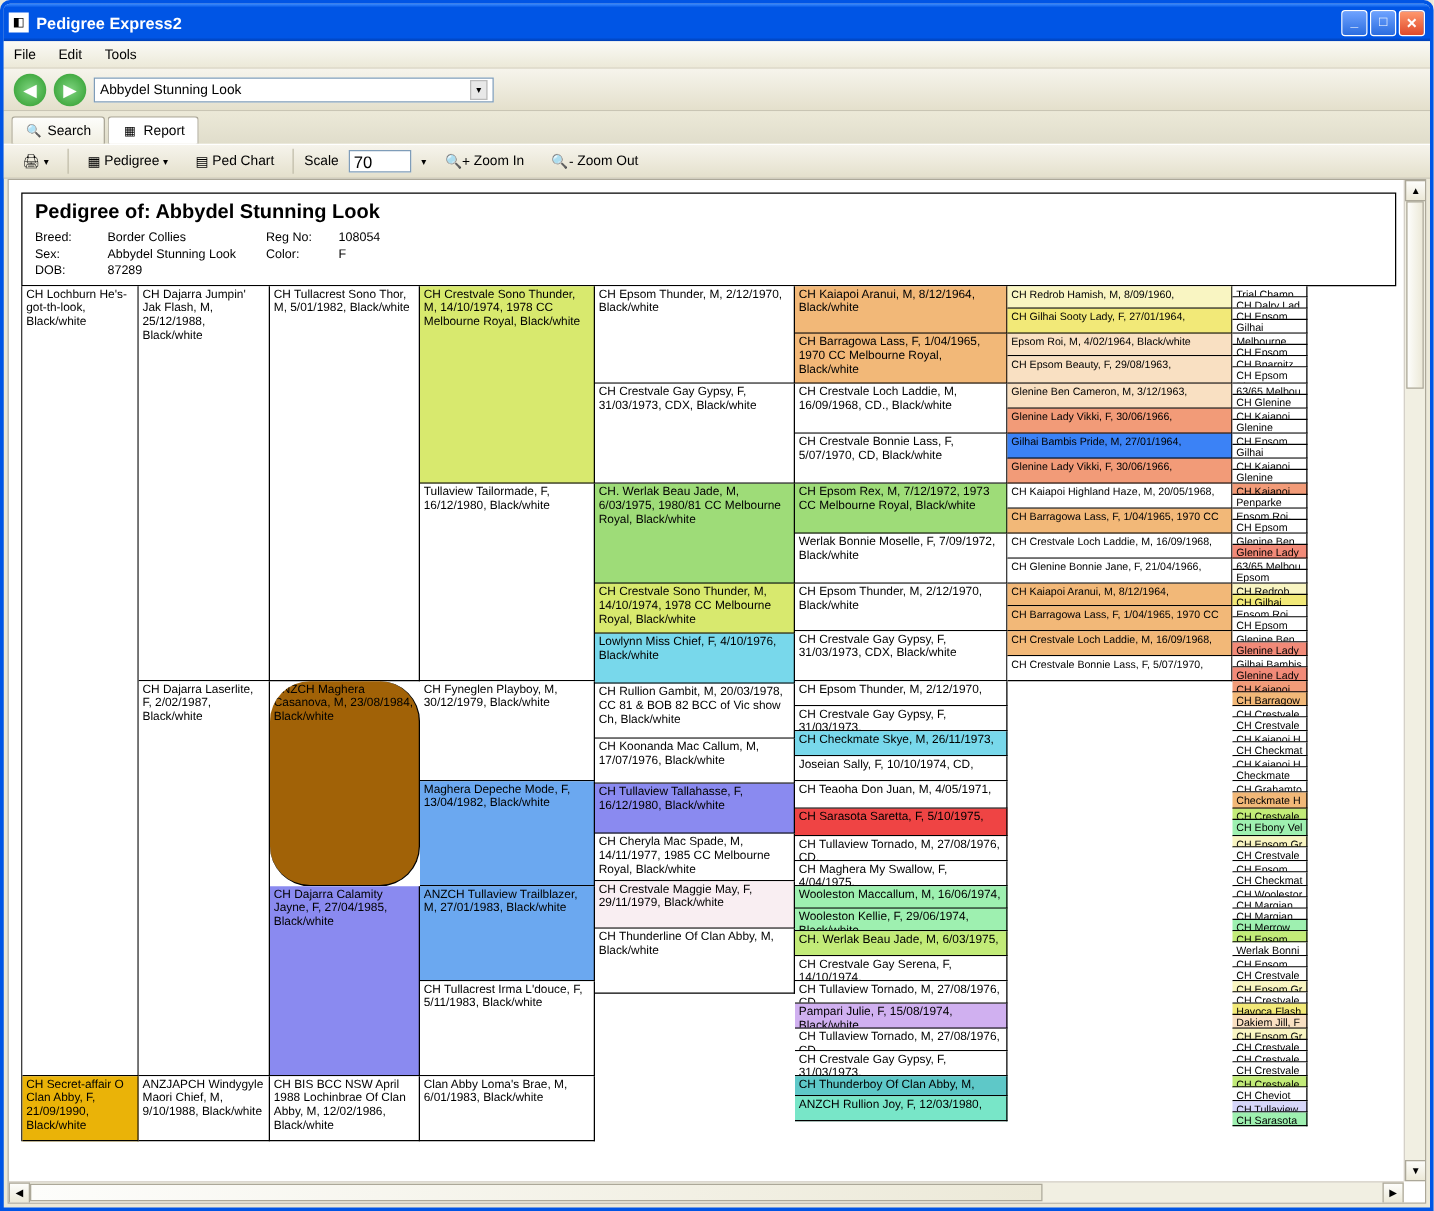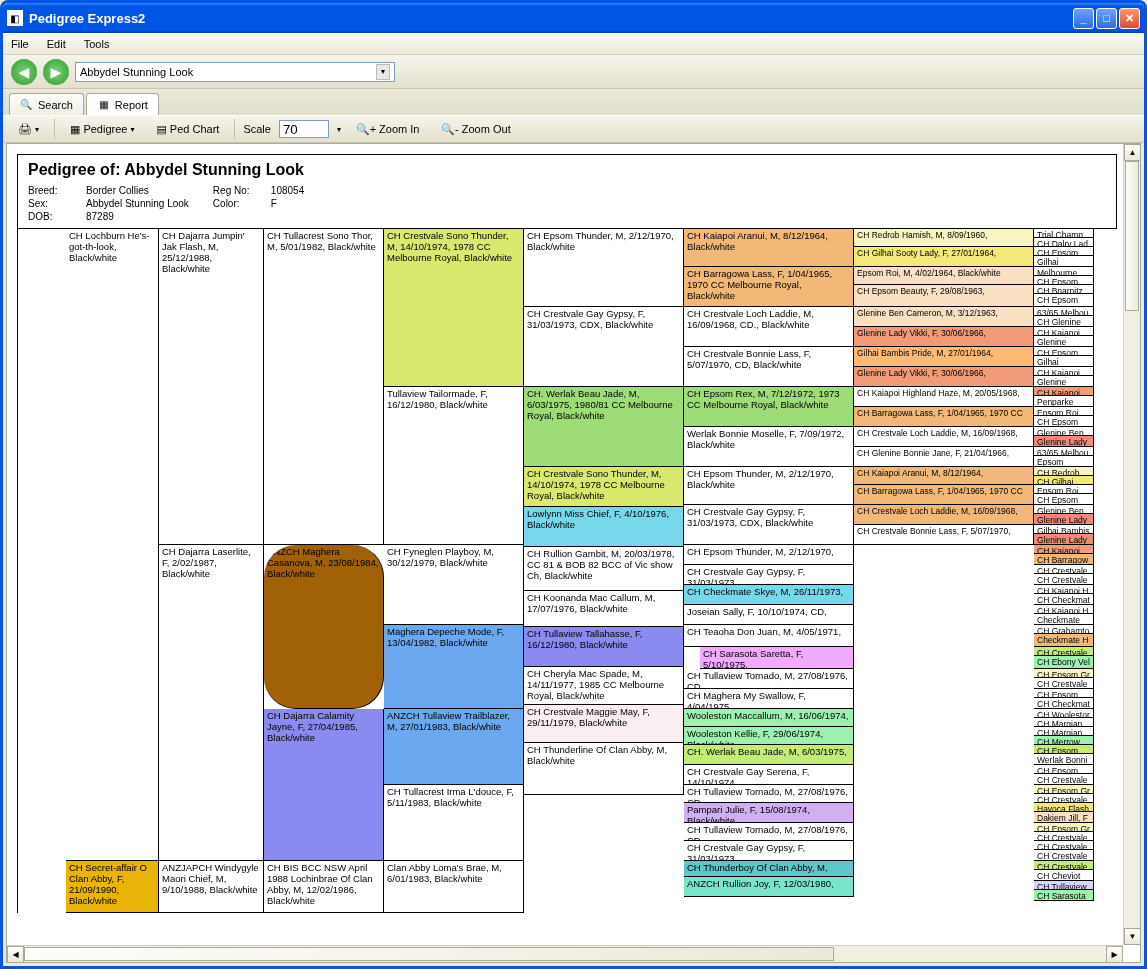--- a/index.html
+++ b/index.html
@@ -34,21 +34,21 @@
 .scroll-h { position: absolute; left: 0; right: 17px; bottom: 0; height: 17px; background: #f1efe2; border-top: 1px solid #d4d0c8; }
 .scroll-btn { width: 17px; height: 17px; background: linear-gradient(#fdfdfb,#ece9d8); border: 1px solid #aca899; display: flex; align-items: center; justify-content: center; font-size: 8px; position: absolute; }
 .scroll-thumb { position: absolute; background: linear-gradient(to right,#fdfdfb,#ece9d8); border: 1px solid #aca899; }
 .page { position: absolute; left: 10px; top: 10px; width: 1100px; background: #fff; }
 .ped-header { border: 1px solid #000; padding: 6px 10px; }
 .ped-title { font-size: 16px; font-weight: bold; margin-bottom: 6px; }
 .ped-meta { display: flex; gap: 24px; font-size: 10px; }
 .ped-meta-col { display: flex; flex-direction: column; gap: 2px; }
 .ped-meta-row { display: flex; gap: 8px; }
 .ped-meta-label { width: 50px; }
-.ped-grid { display: grid; grid-template-columns: 93px 105px 120px 140px 160px 170px 180px 60px; border-left: 1px solid #000; padding-left: 48px; }
+.ped-grid { display: grid; grid-template-columns: 93px 105px 120px 140px 160px 170px 180px 60px; border-left: 1px solid #000; }
 .cell { border-right: 1px solid #000; border-bottom: 1px solid #000; padding: 2px 3px; font-size: 9.5px; line-height: 1.15; overflow: hidden; }
 .small { font-size: 8.5px; line-height: 1.1; }
 </style>
 </head>
 <body>
 
 <div class="window">
   <div class="titlebar">
     <span class="titlebar-icon">◧</span>
     <span class="titlebar-text">Pedigree Express2</span>
@@ -190,42 +190,42 @@
             <div class="cell" style="height: 40px; background: rgb(255, 255, 255);">CH Crestvale Bonnie Lass, F, 5/07/1970, CD, Black/white</div>
             <div class="cell" style="height: 40px; background: rgb(158, 220, 120);">CH Epsom Rex, M, 7/12/1972, 1973 CC Melbourne Royal, Black/white</div>
             <div class="cell" style="height: 40px; background: rgb(255, 255, 255);">Werlak Bonnie Moselle, F, 7/09/1972, Black/white</div>
             <div class="cell" style="height: 38px; background: rgb(255, 255, 255);">CH Epsom Thunder, M, 2/12/1970, Black/white</div>
             <div class="cell" style="height: 40px; background: rgb(255, 255, 255);">CH Crestvale Gay Gypsy, F, 31/03/1973, CDX, Black/white</div>
             <div class="cell" style="height: 20px; background: rgb(255, 255, 255);">CH Epsom Thunder, M, 2/12/1970,</div>
             <div class="cell" style="height: 20px; background: rgb(255, 255, 255);">CH Crestvale Gay Gypsy, F, 31/03/1973,</div>
             <div class="cell" style="height: 20px; background: rgb(120, 216, 235);">CH Checkmate Skye, M, 26/11/1973,</div>
             <div class="cell" style="height: 20px; background: rgb(255, 255, 255);">Joseian Sally, F, 10/10/1974, CD,</div>
             <div class="cell" style="height: 22px; background: rgb(255, 255, 255);">CH Teaoha Don Juan, M, 4/05/1971,</div>
-            <div class="cell" style="height: 22px; background: #f0abfc; margin-left: 16px;">CH Sarasota Saretta, F, 5/10/1975,</div>
+            <div class="cell" style="height: 22px; background: #ef4444;">CH Sarasota Saretta, F, 5/10/1975,</div>
             <div class="cell" style="height: 20px; background: rgb(255, 255, 255);">CH Tullaview Tornado, M, 27/08/1976, CD,</div>
             <div class="cell" style="height: 20px; background: rgb(255, 255, 255);">CH Maghera My Swallow, F, 4/04/1975,</div>
             <div class="cell" style="height: 18px; background: rgb(158, 240, 176);">Wooleston Maccallum, M, 16/06/1974,</div>
             <div class="cell" style="height: 18px; background: rgb(158, 240, 176);">Wooleston Kellie, F, 29/06/1974, Black/white</div>
             <div class="cell" style="height: 20px; background: rgb(194, 235, 120);">CH. Werlak Beau Jade, M, 6/03/1975,</div>
             <div class="cell" style="height: 20px; background: rgb(255, 255, 255);">CH Crestvale Gay Serena, F, 14/10/1974,</div>
             <div class="cell" style="height: 18px; background: rgb(255, 255, 255);">CH Tullaview Tornado, M, 27/08/1976, CD,</div>
             <div class="cell" style="height: 20px; background: rgb(208, 176, 240);">Pampari Julie, F, 15/08/1974, Black/white</div>
             <div class="cell" style="height: 18px; background: rgb(255, 255, 255);">CH Tullaview Tornado, M, 27/08/1976, CD,</div>
             <div class="cell" style="height: 20px; background: rgb(255, 255, 255);">CH Crestvale Gay Gypsy, F, 31/03/1973,</div>
             <div class="cell" style="height: 16px; background: rgb(94, 200, 200);">CH Thunderboy Of Clan Abby, M,</div>
             <div class="cell" style="height: 20px; background: rgb(120, 230, 200);">ANZCH Rullion Joy, F, 12/03/1980,</div>
           </div>
           <div>
             <div class="cell small" style="height: 18px; background: rgb(249, 245, 194);">CH Redrob Hamish, M, 8/09/1960,</div>
             <div class="cell small" style="height: 20px; background: rgb(242, 233, 120);">CH Gilhai Sooty Lady, F, 27/01/1964,</div>
             <div class="cell small" style="height: 18px; background: rgb(249, 224, 194);">Epsom Roi, M, 4/02/1964, Black/white</div>
             <div class="cell small" style="height: 22px; background: rgb(249, 224, 194);">CH Epsom Beauty, F, 29/08/1963,</div>
             <div class="cell small" style="height: 20px; background: rgb(249, 224, 194);">Glenine Ben Cameron, M, 3/12/1963,</div>
             <div class="cell small" style="height: 20px; background: rgb(242, 155, 120);">Glenine Lady Vikki, F, 30/06/1966,</div>
-            <div class="cell small" style="height: 20px; background: #fdba74;">Gilhai Bambis Pride, M, 27/01/1964,</div>
+            <div class="cell small" style="height: 20px; background: #3b82f6;">Gilhai Bambis Pride, M, 27/01/1964,</div>
             <div class="cell small" style="height: 20px; background: rgb(242, 155, 120);">Glenine Lady Vikki, F, 30/06/1966,</div>
             <div class="cell small" style="height: 20px; background: rgb(255, 255, 255);">CH Kaiapoi Highland Haze, M, 20/05/1968,</div>
             <div class="cell small" style="height: 20px; background: rgb(242, 184, 120);">CH Barragowa Lass, F, 1/04/1965, 1970 CC</div>
             <div class="cell small" style="height: 20px; background: rgb(255, 255, 255);">CH Crestvale Loch Laddie, M, 16/09/1968,</div>
             <div class="cell small" style="height: 20px; background: rgb(255, 255, 255);">CH Glenine Bonnie Jane, F, 21/04/1966,</div>
             <div class="cell small" style="height: 18px; background: rgb(242, 184, 120);">CH Kaiapoi Aranui, M, 8/12/1964,</div>
             <div class="cell small" style="height: 20px; background: rgb(242, 184, 120);">CH Barragowa Lass, F, 1/04/1965, 1970 CC</div>
             <div class="cell small" style="height: 20px; background: rgb(242, 184, 120);">CH Crestvale Loch Laddie, M, 16/09/1968,</div>
             <div class="cell small" style="height: 20px; background: rgb(255, 255, 255);">CH Crestvale Bonnie Lass, F, 5/07/1970,</div>
           </div>

